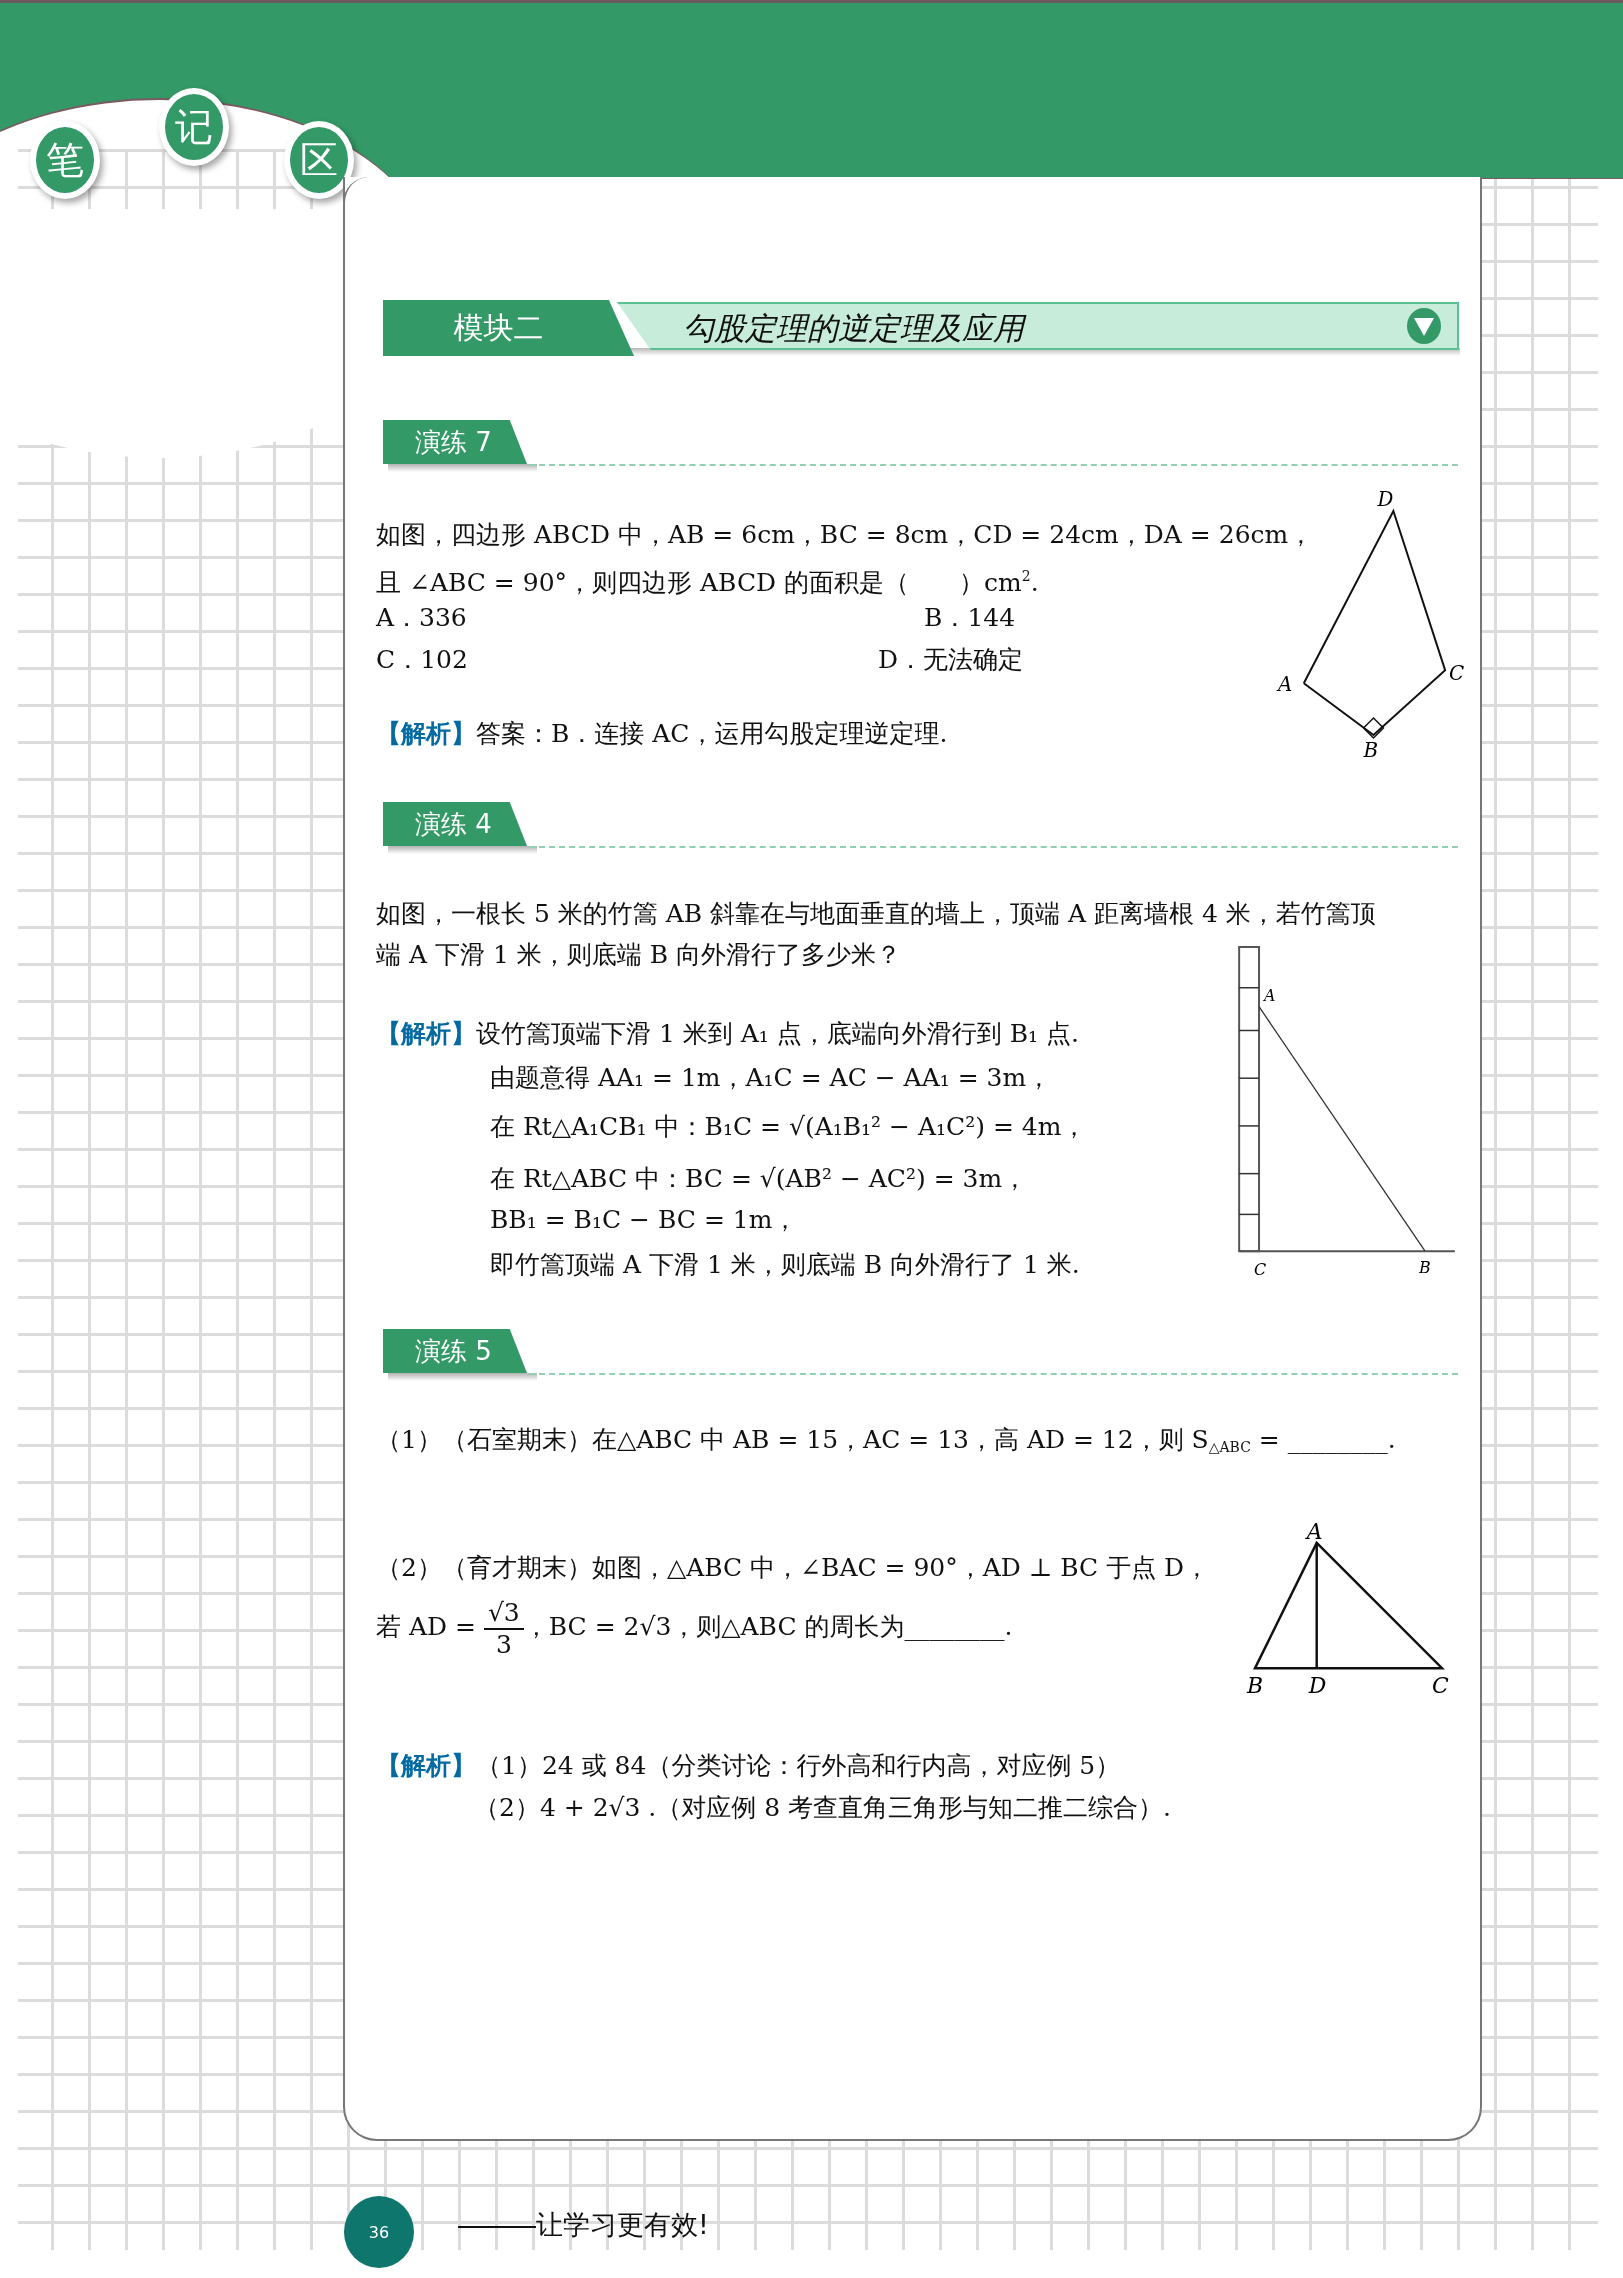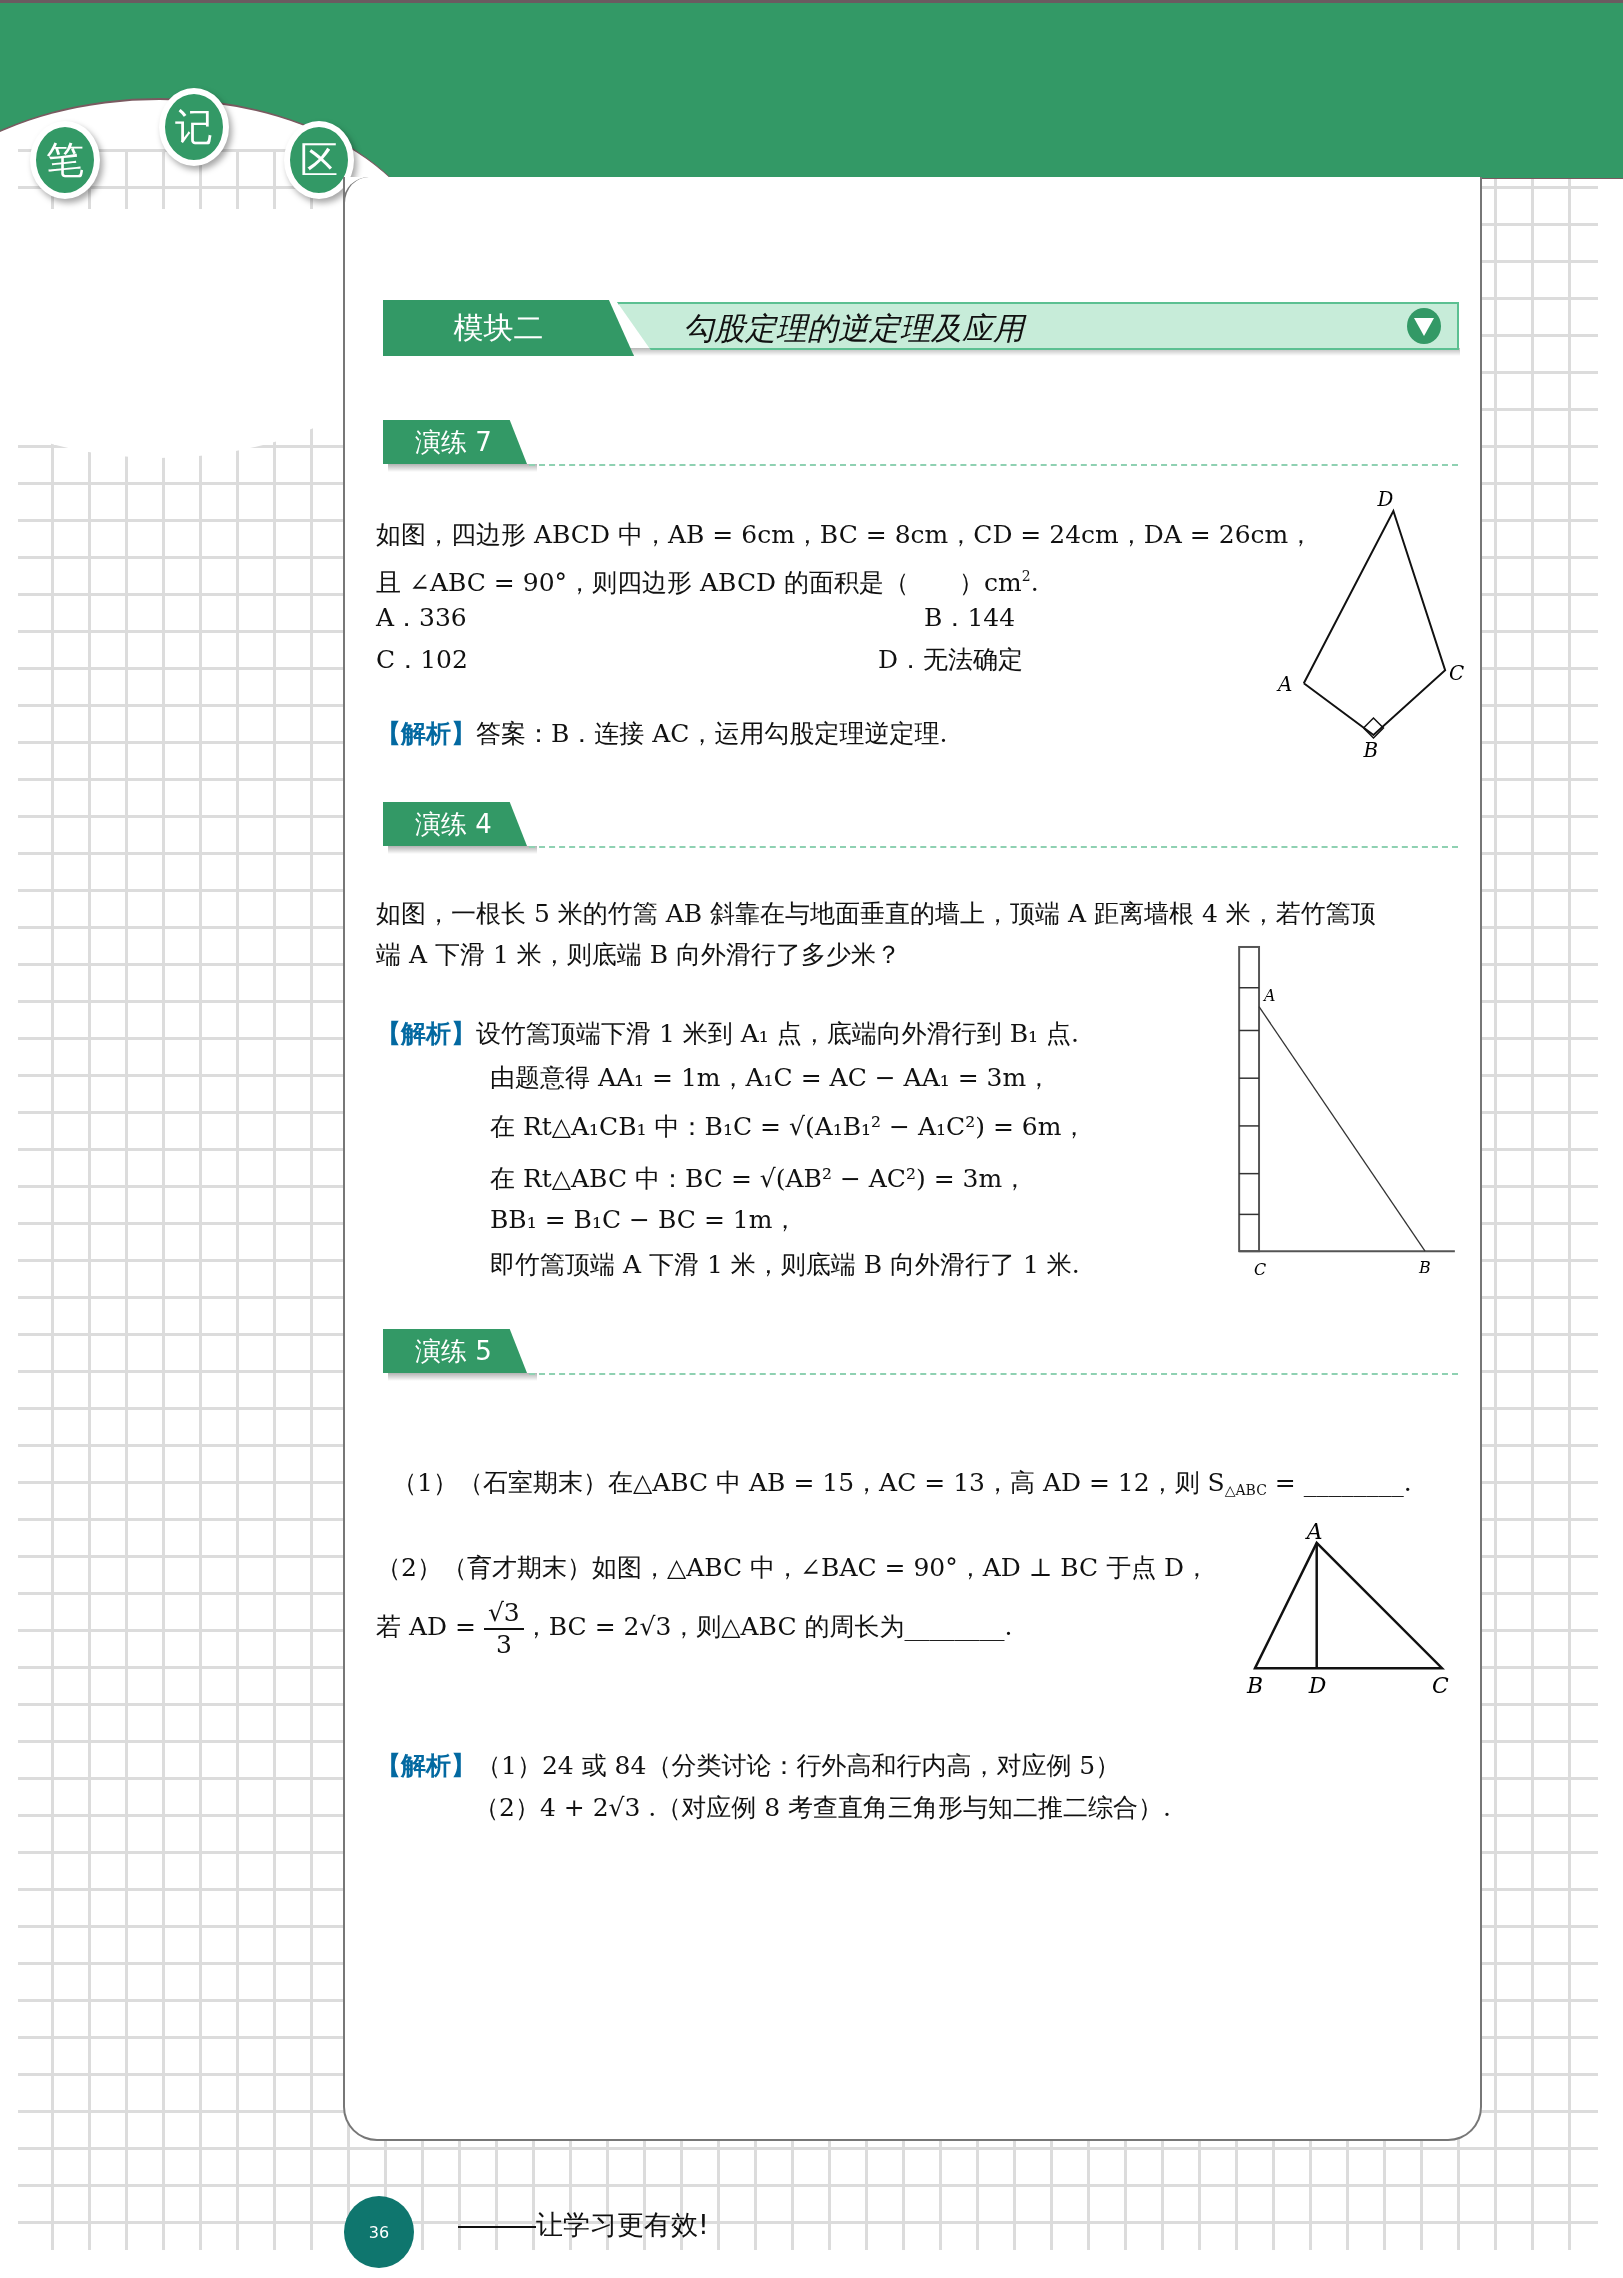--- a/index.html
+++ b/index.html
@@ -109,21 +109,21 @@
 
 <div class="ex-shadow" style="left:388px;top:846px;"></div>
 <div class="ex-tab" style="left:383px;top:802px;">演练 4</div>
 <div class="ex-dash" style="left:529px;top:846px;width:929px;"></div>
 
 <div class="txt" style="left:376px;top:893px;">如图，一根长 5 米的竹篙 AB 斜靠在与地面垂直的墙上，顶端 A 距离墙根 4 米，若竹篙顶</div>
 <div class="txt" style="left:376px;top:934px;">端 A 下滑 1 米，则底端 B 向外滑行了多少米？</div>
 
 <div class="txt" style="left:376px;top:1013px;"><span class="green">【解析】</span><span>设竹篙顶端下滑 1 米到 A₁ 点，底端向外滑行到 B₁ 点.</span></div>
 <div class="txt" style="left:490px;top:1057px;">由题意得 AA₁ = 1m，A₁C = AC − AA₁ = 3m，</div>
-<div class="txt" style="left:490px;top:1106px;">在 Rt△A₁CB₁ 中：B₁C = √(A₁B₁² − A₁C²) = 6m，</div>
+<div class="txt" style="left:490px;top:1106px;">在 Rt△A₁CB₁ 中：B₁C = √(A₁B₁² − A₁C²) = 4m，</div>
 <div class="txt" style="left:490px;top:1158px;">在 Rt△ABC 中：BC = √(AB² − AC²) = 3m，</div>
 <div class="txt" style="left:490px;top:1199px;">BB₁ = B₁C − BC = 1m，</div>
 <div class="txt" style="left:490px;top:1244px;">即竹篙顶端 A 下滑 1 米，则底端 B 向外滑行了 1 米.</div>
 
 <div class="fig" style="left:1224px;top:943px;">
   <svg width="249" height="338" viewBox="0 0 250 340">
     <rect x="15" y="4" width="20" height="306" fill="none" stroke="#555" stroke-width="2"></rect>
     <line x1="15" y1="45" x2="35" y2="45" stroke="#333" stroke-width="1.5"></line>
     <line x1="15" y1="88" x2="35" y2="88" stroke="#333" stroke-width="1.5"></line>
     <line x1="15" y1="136" x2="35" y2="136" stroke="#333" stroke-width="1.5"></line>
@@ -135,21 +135,21 @@
     <text x="40" y="58" font-size="16">A</text>
     <text x="30" y="334" font-size="16">C</text>
     <text x="196" y="332" font-size="16">B</text>
   </svg>
 </div>
 
 <div class="ex-shadow" style="left:388px;top:1373px;"></div>
 <div class="ex-tab" style="left:383px;top:1329px;">演练 5</div>
 <div class="ex-dash" style="left:529px;top:1373px;width:929px;"></div>
 
-<div class="txt" style="left:392px;top:1419px;margin-top:43px;"><span>（1）（石室期末）在△ABC 中 AB = 15，AC = 13，高 AD = 12，则 S</span><sub>△ABC</sub><span> = ________.</span></div>
+<div class="txt" style="left:376px;top:1419px;"><span>（1）（石室期末）在△ABC 中 AB = 15，AC = 13，高 AD = 12，则 S</span><sub>△ABC</sub><span> = ________.</span></div>
 
 <div class="txt" style="left:376px;top:1547px;">（2）（育才期末）如图，△ABC 中，∠BAC = 90°，AD ⊥ BC 于点 D，</div>
 <div class="txt" style="left:376px;top:1592px;line-height:70px;"><span>若 AD =</span> <span class="frac"><span class="num">√3</span><span>3</span></span><span>，BC = 2√3，则△ABC 的周长为________.</span></div>
 
 <div class="fig" style="left:1239px;top:1517px;">
   <svg width="229" height="179" viewBox="0 0 230 180">
     <polygon points="16,152 78,26 204,152" fill="none" stroke="#111" stroke-width="2.5"></polygon>
     <line x1="78" y1="26" x2="78" y2="152" stroke="#111" stroke-width="2.5"></line>
     <text x="68" y="22" font-size="22">A</text>
     <text x="8" y="177" font-size="22">B</text>

